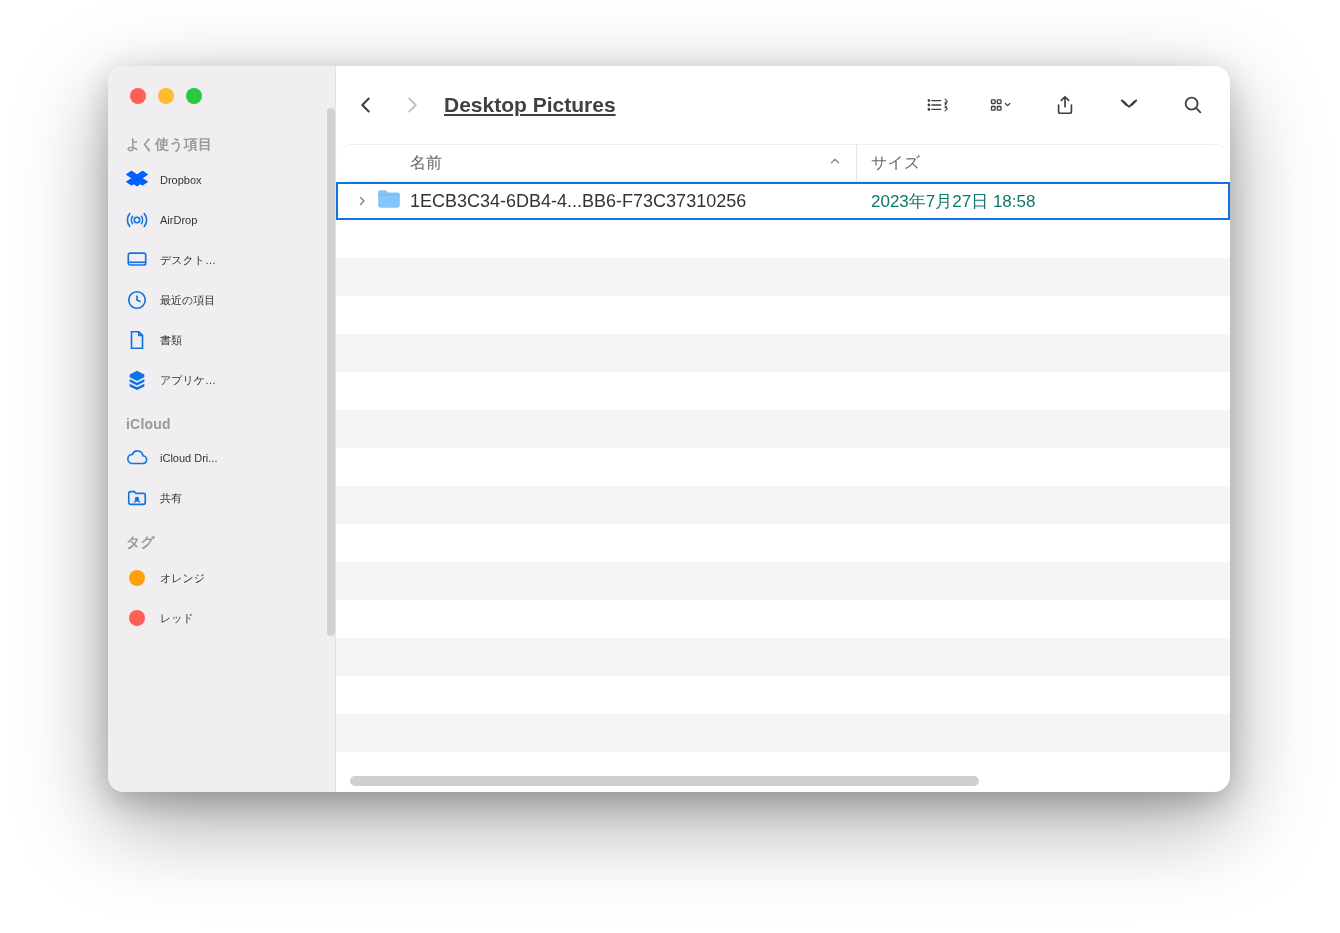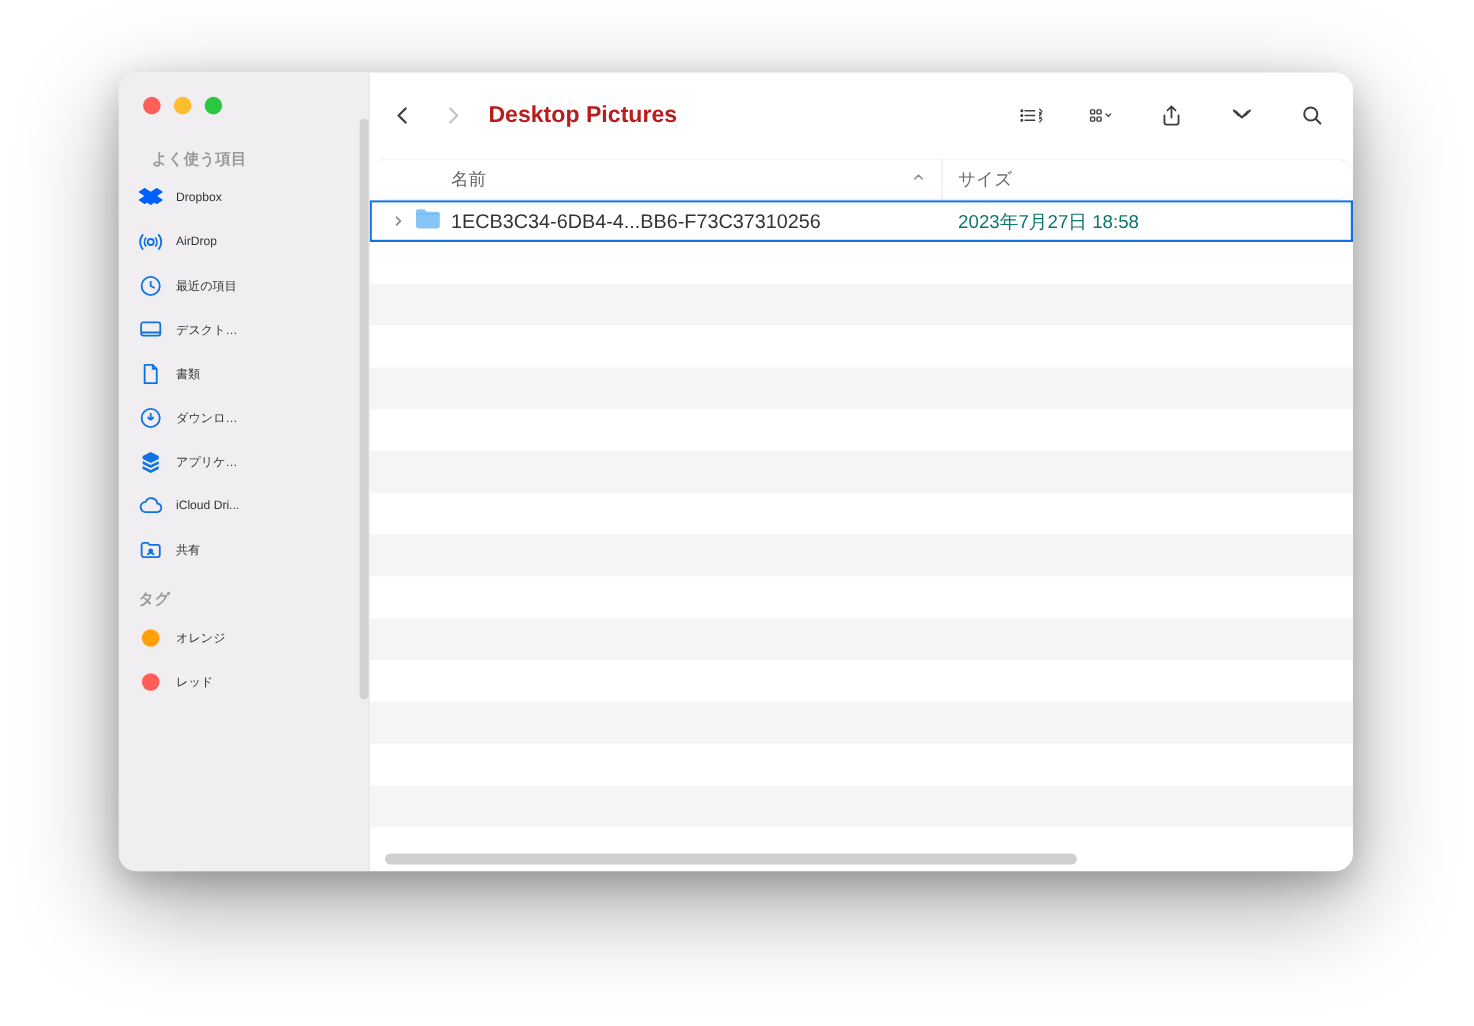--- a/index.html
+++ b/index.html
@@ -36,21 +36,21 @@
   .tl.red    { background: #ff5f57; }
   .tl.yellow { background: #febc2e; }
   .tl.green  { background: #28c840; }
   .sb-scroll { flex: 1; overflow: hidden; padding-top: 6px; }
   .section-header {
     font-size: 14px; color: #999;
     font-weight: 600;
     padding: 16px 18px 6px 18px;
     letter-spacing: 0.2px;
   }
-  .sb-scroll > .section-header:first-child { padding-top: 6px; margin-left: 12px; }
+  .sb-scroll > .section-header:first-child { padding-top: 6px; }
   .sb-item {
     display: flex; align-items: center;
     gap: 12px;
     height: 40px;
     padding: 0 18px;
     font-size: 11px;
     color: #333;
     cursor: default;
     white-space: nowrap;
     overflow: hidden;
@@ -82,23 +82,24 @@
   }
   .tb-btn {
     width: 40px; height: 40px;
     display: flex; align-items: center; justify-content: center;
     border-radius: 8px;
     color: #6f6f73;
   }
   .tb-btn.dark { color: #3e3e41; }
   .tb-btn svg { width: 22px; height: 22px; stroke: currentColor; }
   .window-title {
-    font-size: 21px; font-weight: 600; color: #b91c1c;
+    font-size: 21px; font-weight: 600; color: #404040;
     padding: 0 14px 0 6px;
     white-space: nowrap;
+    text-decoration: underline;
   }
   .spacer { flex: 1; }
   .tb-group { display: flex; align-items: center; gap: 34px; padding-right: 4px; }
   .tb-group .tb-btn { width: auto; padding: 0 4px; }
 
   .column-header {
     height: 38px;
     border-top: 1px solid rgba(0,0,0,0.07);
     border-bottom: 1px solid rgba(0,0,0,0.07);
     display: flex; align-items: flex-end;
@@ -175,66 +176,58 @@
               <circle cx="12" cy="12" r="3"></circle>
               <path d="M7.5 16.5a7 7 0 0 1 0-9M16.5 7.5a7 7 0 0 1 0 9M4.5 19.5a11 11 0 0 1 0-15M19.5 4.5a11 11 0 0 1 0 15"></path>
             </svg>
         </span>
         <span class="label">AirDrop</span>
       </div>
 
       <div class="sb-item">
         <span class="icon">
           <svg viewBox="0 0 24 24" fill="none" stroke="#1173e2" stroke-width="1.8">
+              <rect x="2.5" y="4.5" width="19" height="13" rx="2"></rect>
+              <path d="M2.5 14.5h19"></path>
+            </svg>
+        </span>
+        <span class="label">デスクト…</span>
+      </div>
+
+      <div class="sb-item">
+        <span class="icon">
+          <svg viewBox="0 0 24 24" fill="none" stroke="#1173e2" stroke-width="1.8">
               <circle cx="12" cy="12" r="9"></circle>
               <path d="M12 7v5l4 2"></path>
             </svg>
         </span>
         <span class="label">最近の項目</span>
       </div>
 
       <div class="sb-item">
         <span class="icon">
           <svg viewBox="0 0 24 24" fill="none" stroke="#1173e2" stroke-width="1.8">
-              <rect x="2.5" y="4.5" width="19" height="13" rx="2"></rect>
-              <path d="M2.5 14.5h19"></path>
-            </svg>
-        </span>
-        <span class="label">デスクト…</span>
-      </div>
-
-      <div class="sb-item">
-        <span class="icon">
-          <svg viewBox="0 0 24 24" fill="none" stroke="#1173e2" stroke-width="1.8">
               <path d="M6 3h8l4 4v14H6Z"></path>
               <path d="M14 3v4h4"></path>
             </svg>
         </span>
         <span class="label">書類</span>
       </div>
 
-      <div class="sb-item">
-        <span class="icon">
-          <svg viewBox="0 0 24 24" fill="none" stroke="#1173e2" stroke-width="1.8">
-              <circle cx="12" cy="12" r="9"></circle>
-              <path d="M12 7v7m0 0 3-3m-3 3-3-3"></path>
-            </svg>
-        </span>
-        <span class="label">ダウンロ…</span>
-      </div>
 
       <div class="sb-item">
         <span class="icon">
           <svg viewBox="0 0 24 24" fill="#1173e2">
               <path d="M12 2 4 6v3l8 4 8-4V6Zm-8 9 8 4 8-4v3l-8 4-8-4Zm0 5 8 4 8-4v3l-8 4-8-4Z"></path>
             </svg>
         </span>
         <span class="label">アプリケ…</span>
       </div>
 
+      <div class="section-header">iCloud</div>
 
       <div class="sb-item">
         <span class="icon">
           <svg viewBox="0 0 24 24" fill="none" stroke="#1173e2" stroke-width="1.8">
               <path d="M7 18a5 5 0 0 1 0-10 6 6 0 0 1 11.5 1.5A4 4 0 0 1 18 18Z"></path>
             </svg>
         </span>
         <span class="label">iCloud Dri...</span>
       </div>
 

